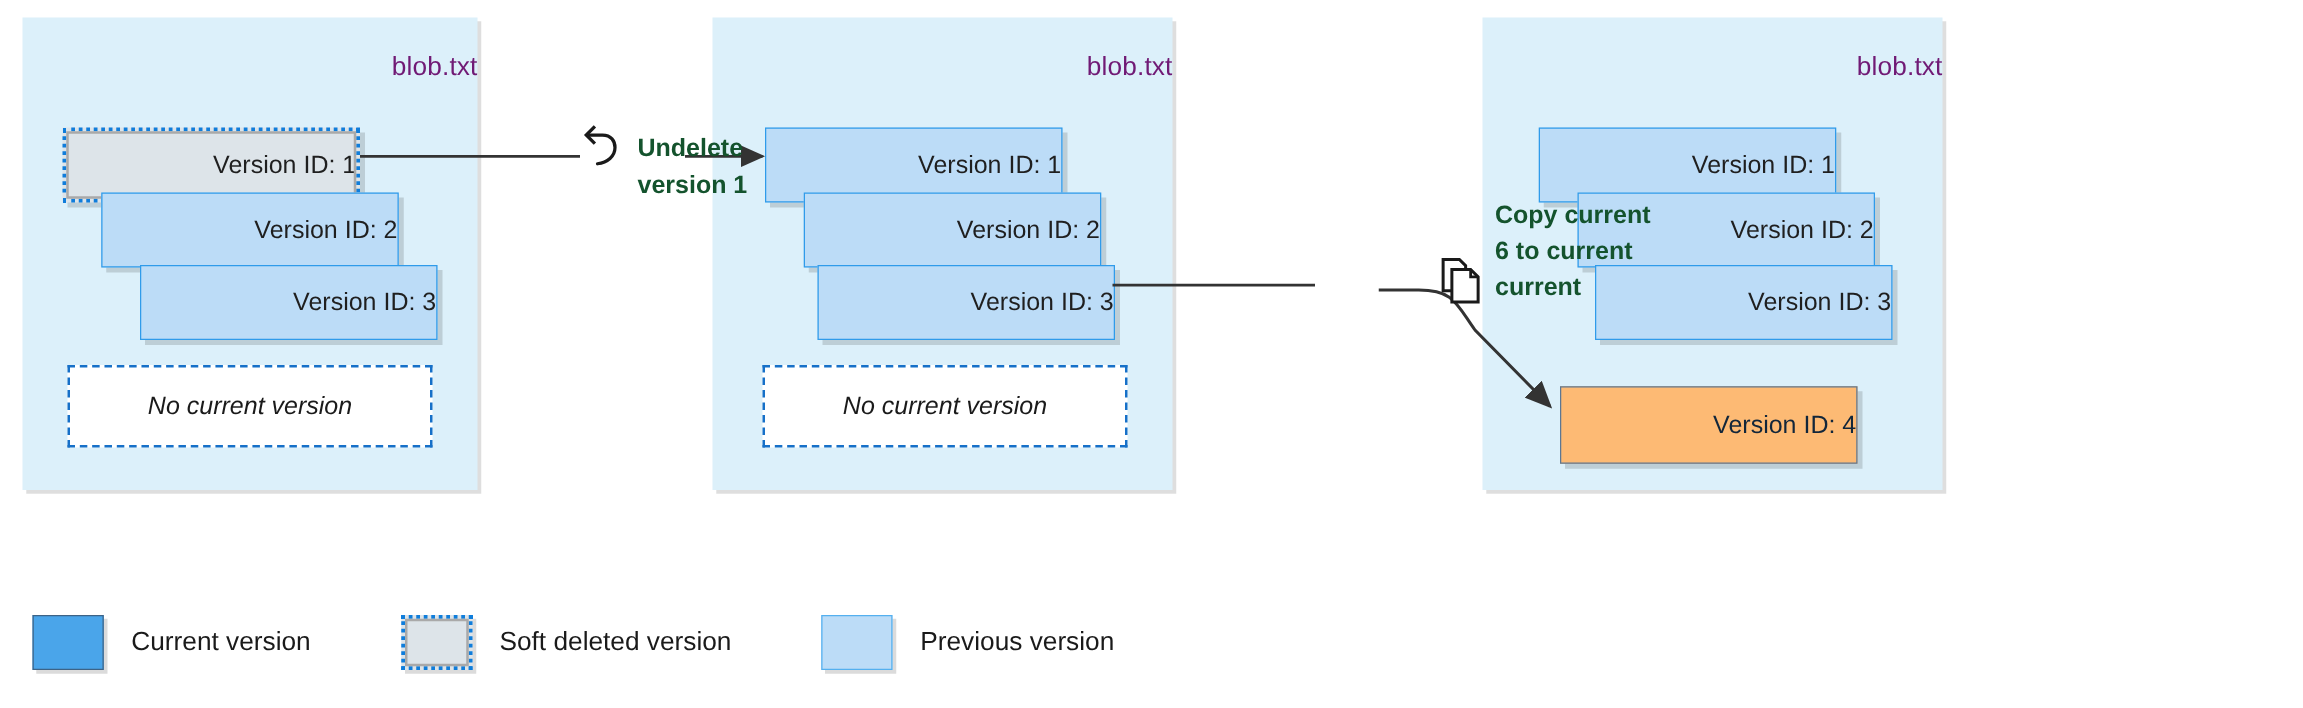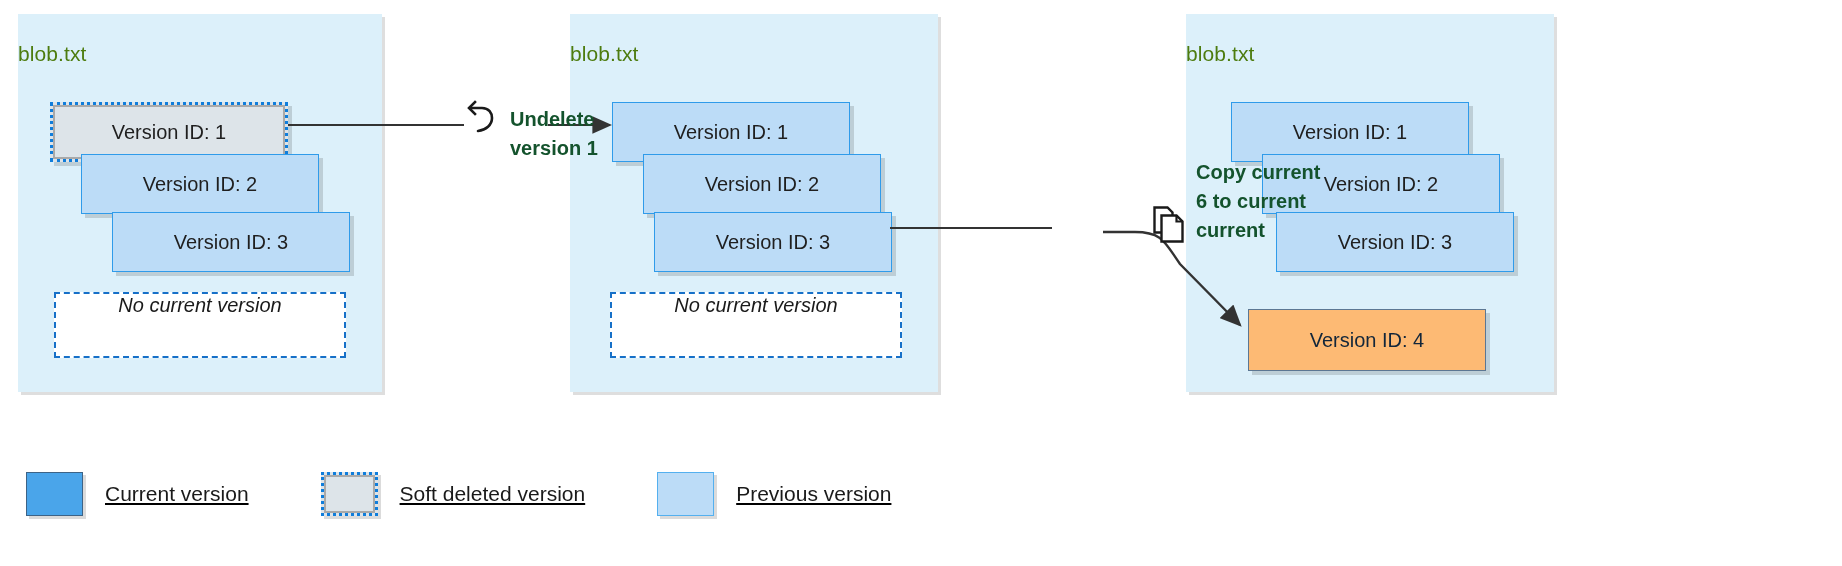--- a/index.html
+++ b/index.html
@@ -23,33 +23,33 @@
   .panel {
     position: absolute;
     background: #dcf0fa;
     box-shadow: 3px 3px 0 rgba(0,0,0,0.13);
   }
   .panel-title {
     position: absolute;
     left: 0;
     right: 0;
     top: 28px;
-    text-align: left;
+    text-align: right;
     font-size: 21px;
-    color: #4d7c0f;
+    color: #701a75;
     letter-spacing: 0.1px;
   }
 
   
   .vbox {
     position: absolute;
     box-sizing: border-box;
     display: flex;
     align-items: center;
-    justify-content: center;
+    justify-content: flex-end;
     font-size: 20px;
     color: #1f1f1f;
     box-shadow: 4px 4px 0 rgba(0,0,0,0.14);
   }
   .vbox.previous {
     background: #bcdcf7;
     border: 1.5px solid #2f9bea;
   }
   .vbox.current {
     background: #fdba74;
@@ -63,21 +63,21 @@
     outline-offset: -5px;
   }
 
   
   .nocurrent {
     position: absolute;
     box-sizing: border-box;
     background: #ffffff;
     border: 2px dashed #1670c8;
     display: flex;
-    align-items: flex-start;
+    align-items: center;
     justify-content: center;
     font-size: 20px;
     font-style: italic;
     color: #1a1a1a;
   }
 
   
   .annotation {
     position: absolute;
     font-size: 20px;
@@ -98,24 +98,23 @@
 
   
   .icon-wrap {
     position: absolute;
   }
 
   
   .legend {
     position: absolute;
     left: 26px;
-    top: 472px;
-    display: flex;
-    align-items: center;
-    text-decoration: underline;
+    top: 492px;
+    display: flex;
+    align-items: center;
   }
   .legend-item {
     display: flex;
     align-items: center;
     margin-right: 72px;
   }
   .legend-swatch {
     width: 57px;
     height: 44px;
     box-sizing: border-box;

